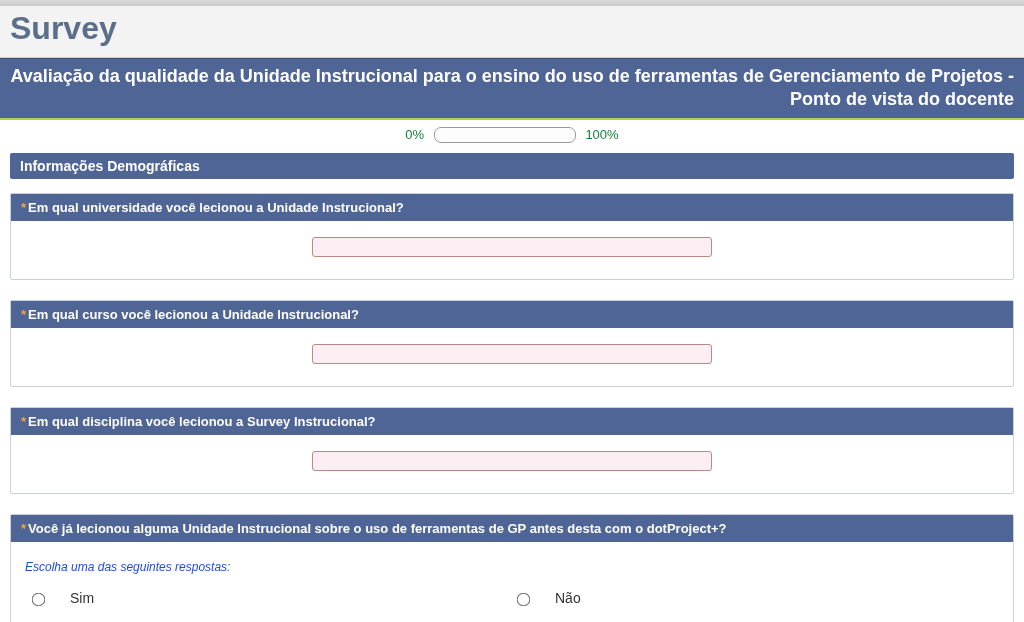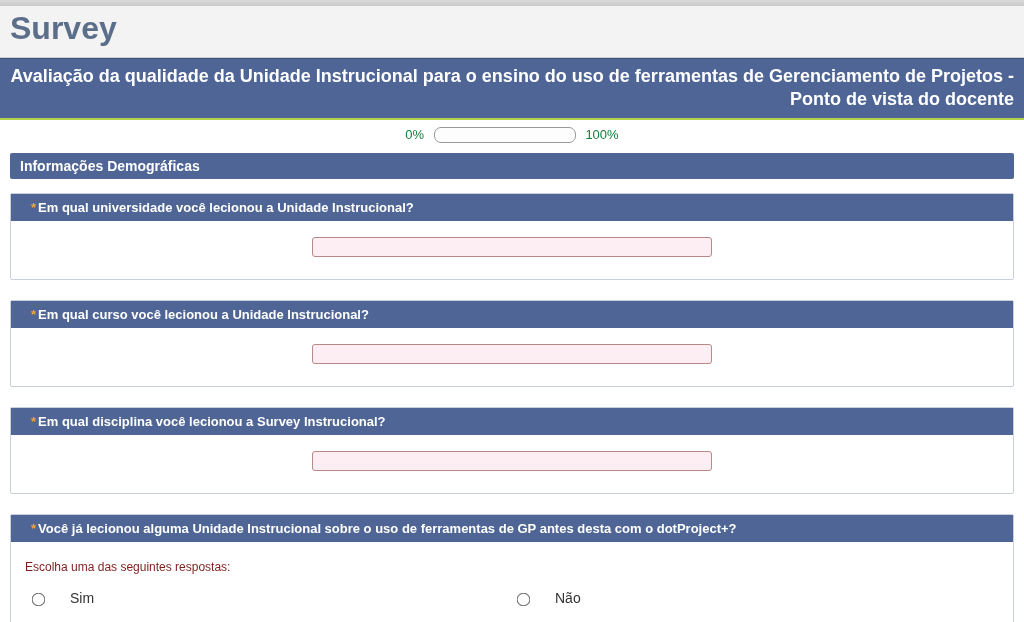--- a/index.html
+++ b/index.html
@@ -70,21 +70,21 @@
     border: 1px solid #c9d0dc;
     border-radius: 2px;
     background: #ffffff;
   }
 
   .question-header {
     background: #4e6595;
     color: #ffffff;
     font-weight: bold;
     font-size: 13px;
-    padding: 6px 20px;
+    padding: 6px 10px;
   }
   .required-star {
     color: #f4a43a;
     margin-right: 2px;
   }
 
   .question-body {
     padding: 16px 10px 22px 10px;
     text-align: center;
   }
@@ -95,22 +95,23 @@
     height: 20px;
     border: 1px solid #b88;
     background: #fdeef4;
     border-radius: 3px;
     box-sizing: border-box;
     padding: 2px 6px;
     font-size: 13px;
   }
 
   .hint {
+    font-style: italic;
     font-size: 12px;
-    color: #7f1d1d;
+    color: #1d4ed8;
     margin: 2px 0 14px 4px;
   }
 
   .radio-row {
     display: flex;
     align-items: center;
     padding: 2px 6px 8px 6px;
   }
   .radio-col {
     flex: 1;

